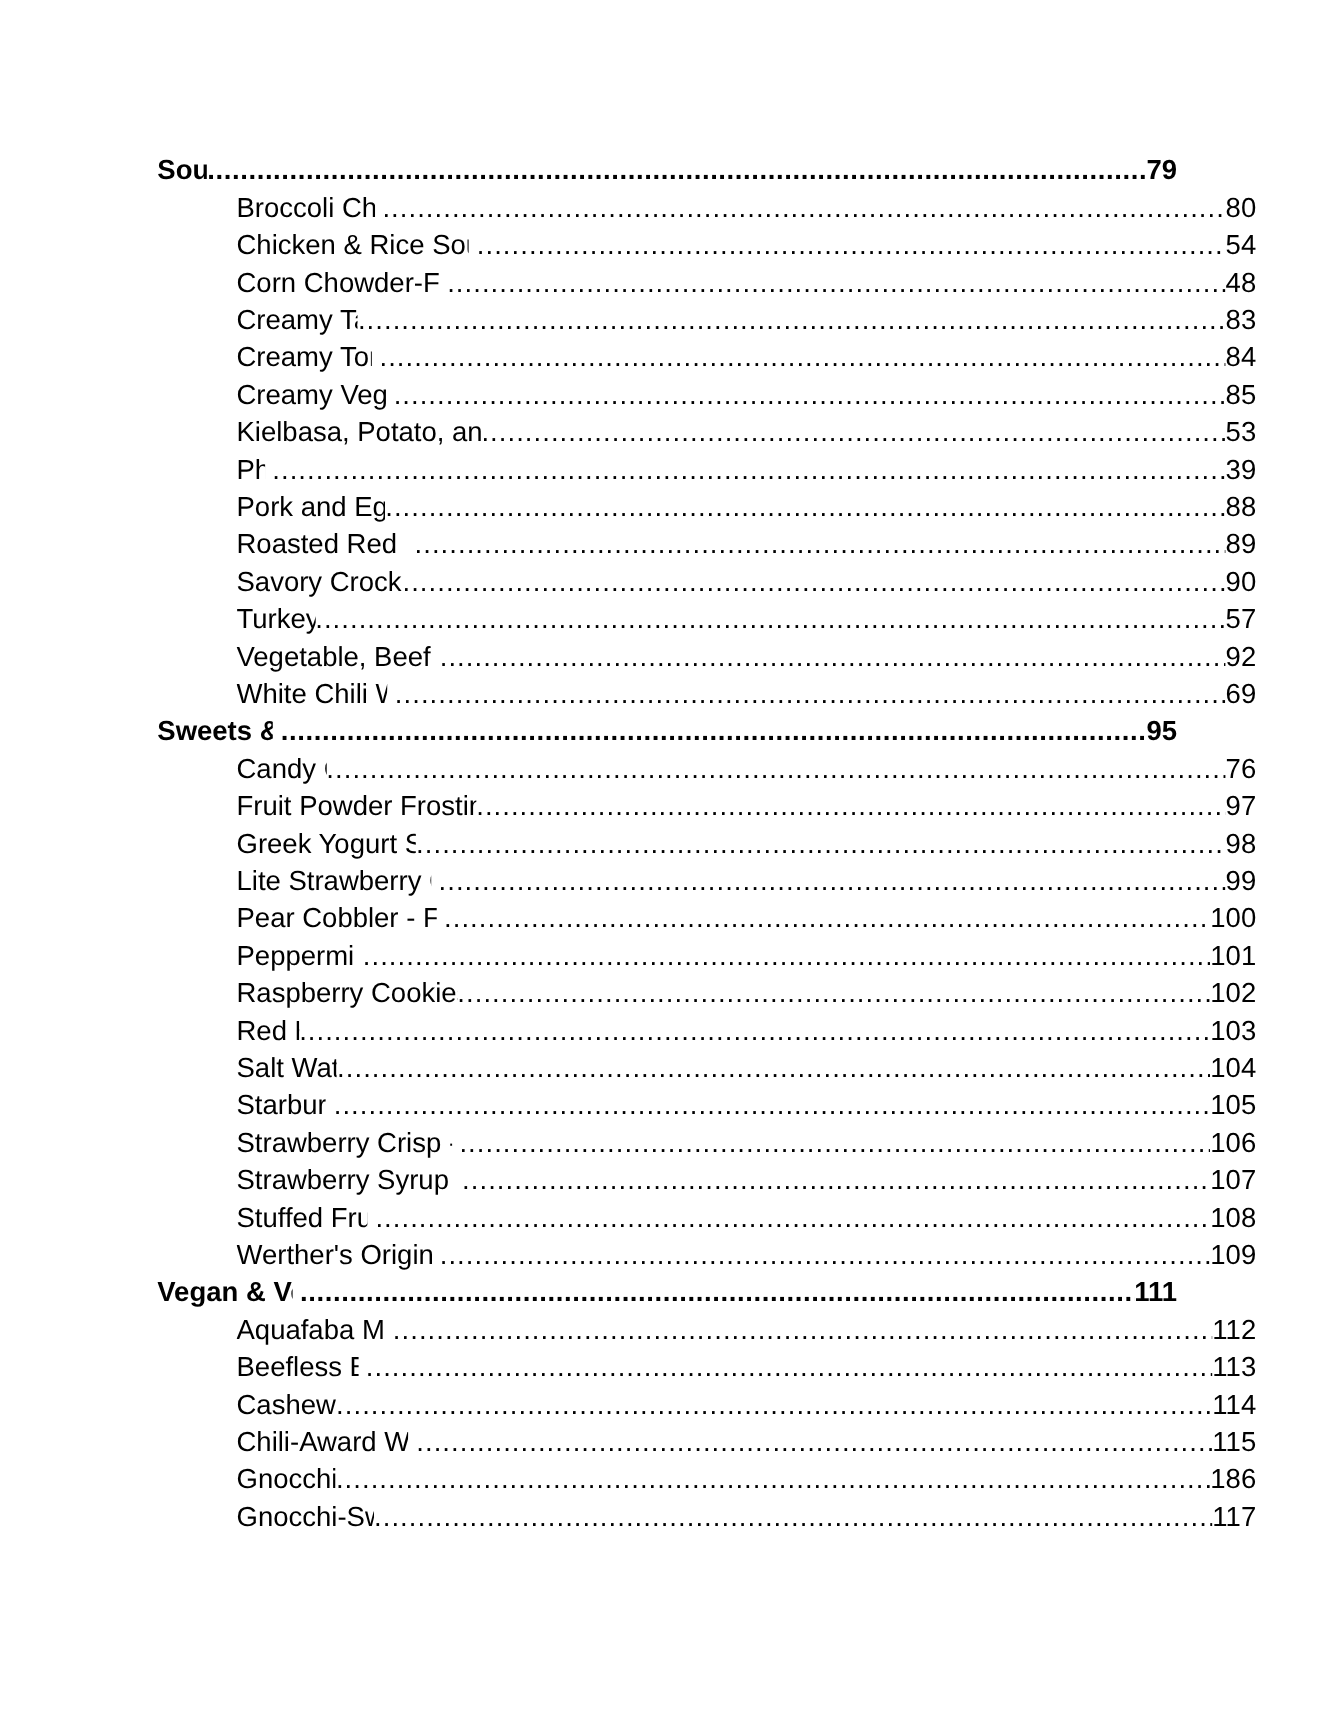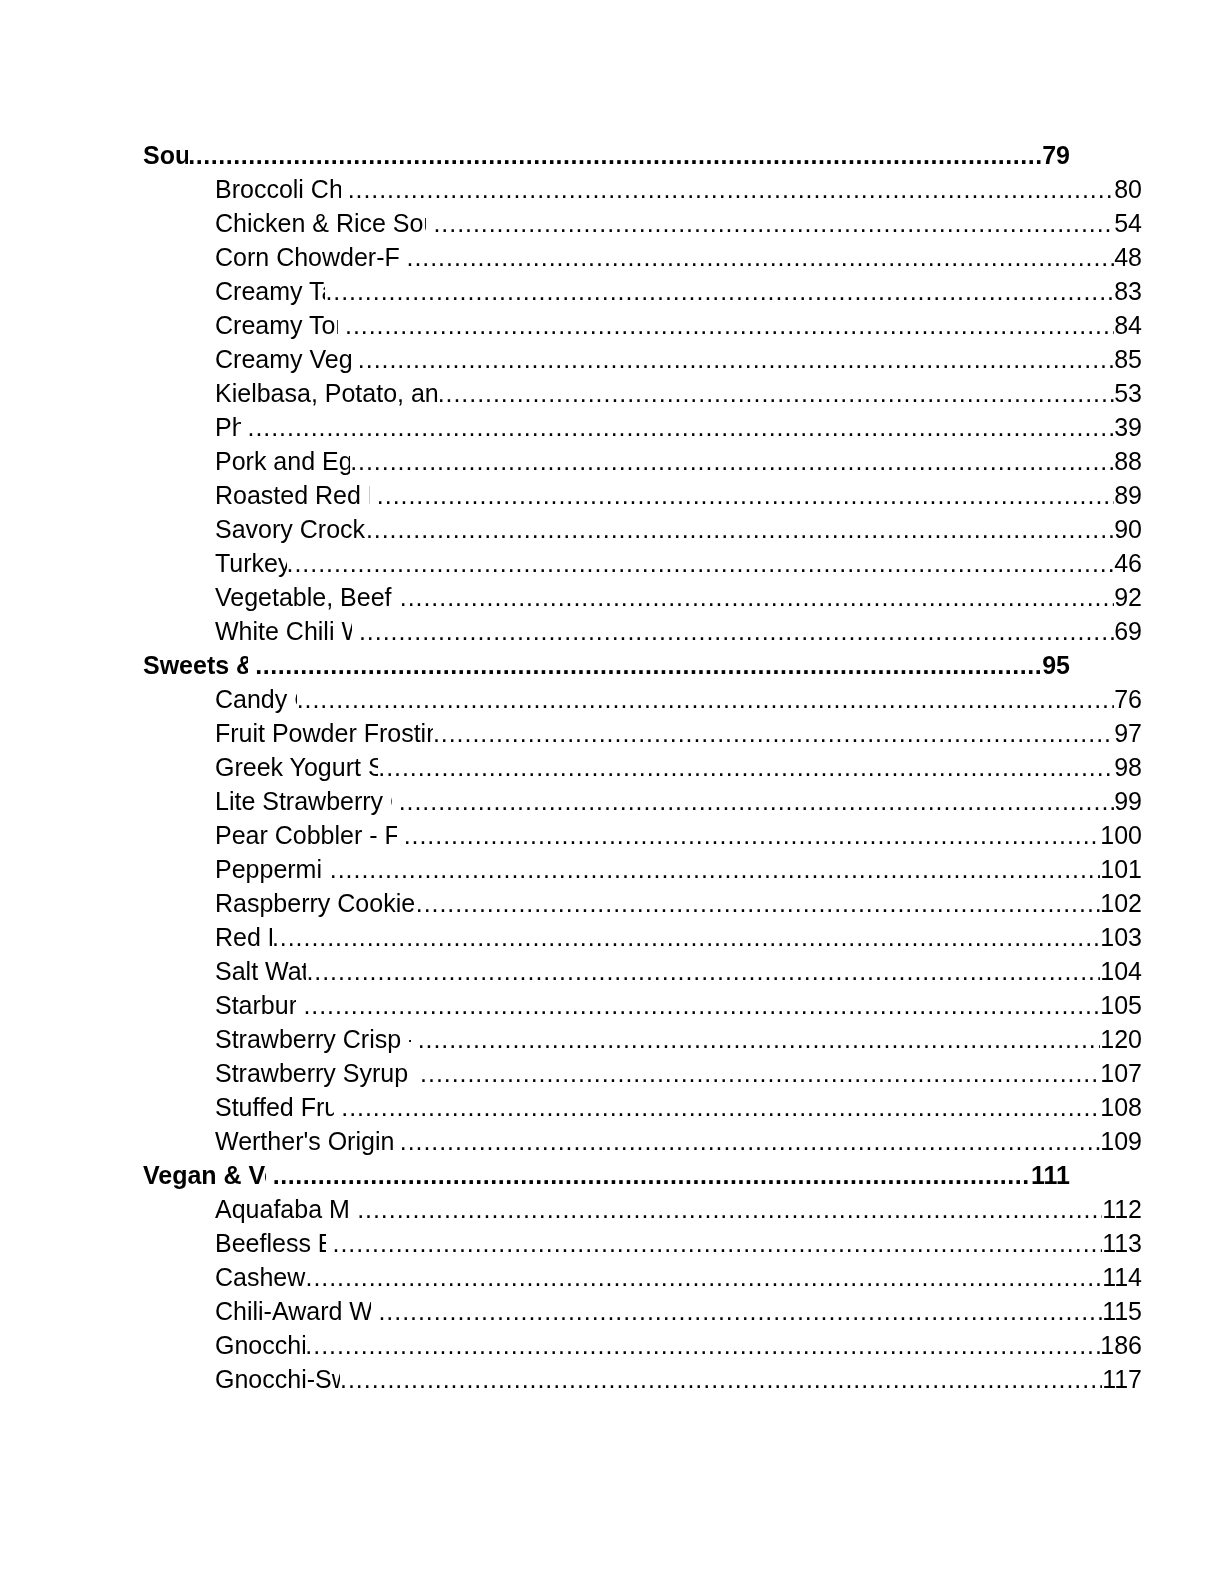--- a/index.html
+++ b/index.html
@@ -149,21 +149,21 @@
         <span class="toc-page">89</span>
       </div>
       <div class="toc-line level-2">
         <span class="toc-title">Savory Crockpot Beef Stew</span>
         <span class="toc-dots"></span>
         <span class="toc-page">90</span>
       </div>
       <div class="toc-line level-2">
         <span class="toc-title">Turkey Chili</span>
         <span class="toc-dots"></span>
-        <span class="toc-page">46</span>
+        <span class="toc-page">57</span>
       </div>
       <div class="toc-line level-2 gap-before">
         <span class="toc-title">Vegetable, Beef, and Barley Soup</span>
         <span class="toc-dots"></span>
         <span class="toc-page">92</span>
       </div>
       <div class="toc-line level-2 gap-before">
         <span class="toc-title">White Chili With Chicken</span>
         <span class="toc-dots"></span>
         <span class="toc-page">69</span>
@@ -221,21 +221,21 @@
         <span class="toc-page">104</span>
       </div>
       <div class="toc-line level-2 gap-before">
         <span class="toc-title">Starburst Mini</span>
         <span class="toc-dots"></span>
         <span class="toc-page">105</span>
       </div>
       <div class="toc-line level-2 gap-before">
         <span class="toc-title">Strawberry Crisp - Freeze Dried Pantry</span>
         <span class="toc-dots"></span>
-        <span class="toc-page">120</span>
+        <span class="toc-page">106</span>
       </div>
       <div class="toc-line level-2 gap-before">
         <span class="toc-title">Strawberry Syrup - Freeze Dried Pantry</span>
         <span class="toc-dots"></span>
         <span class="toc-page">107</span>
       </div>
       <div class="toc-line level-2 gap-before">
         <span class="toc-title">Stuffed Fruit Roll Ups</span>
         <span class="toc-dots"></span>
         <span class="toc-page">108</span>

